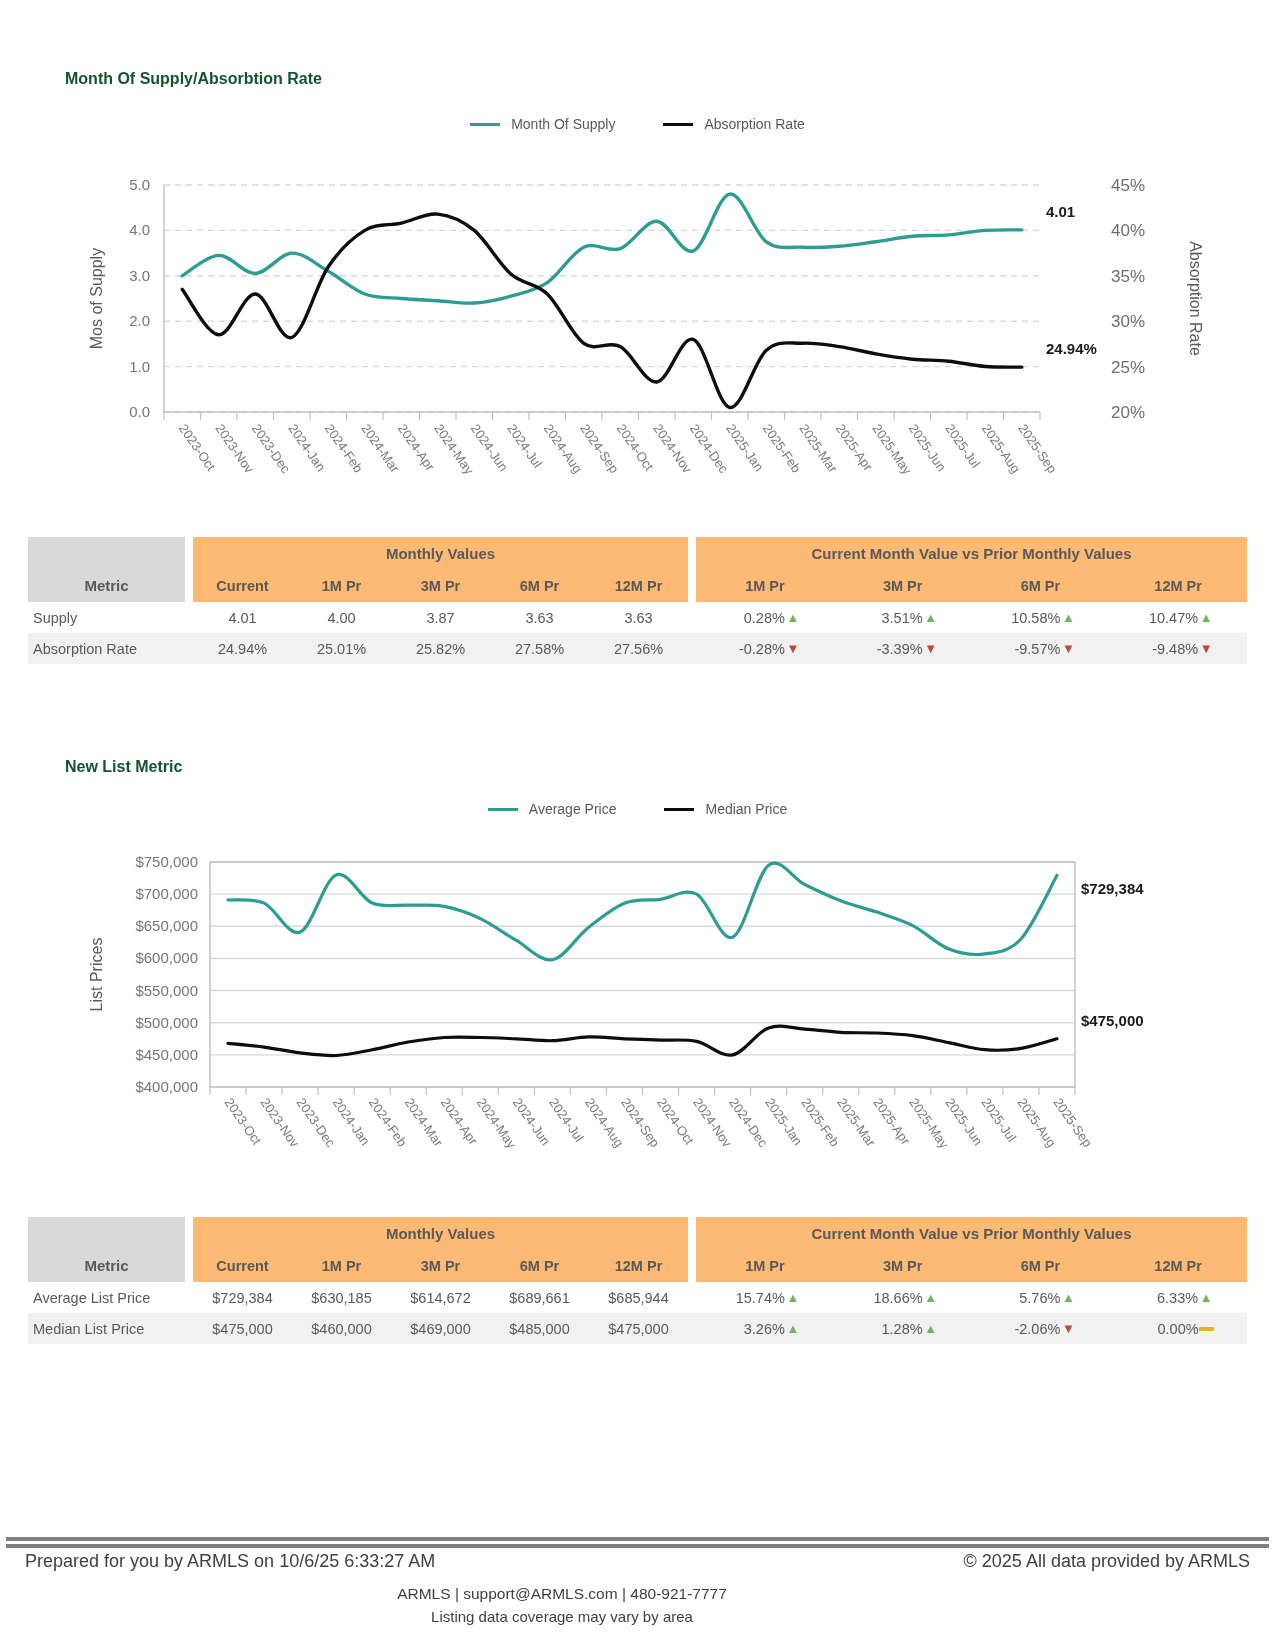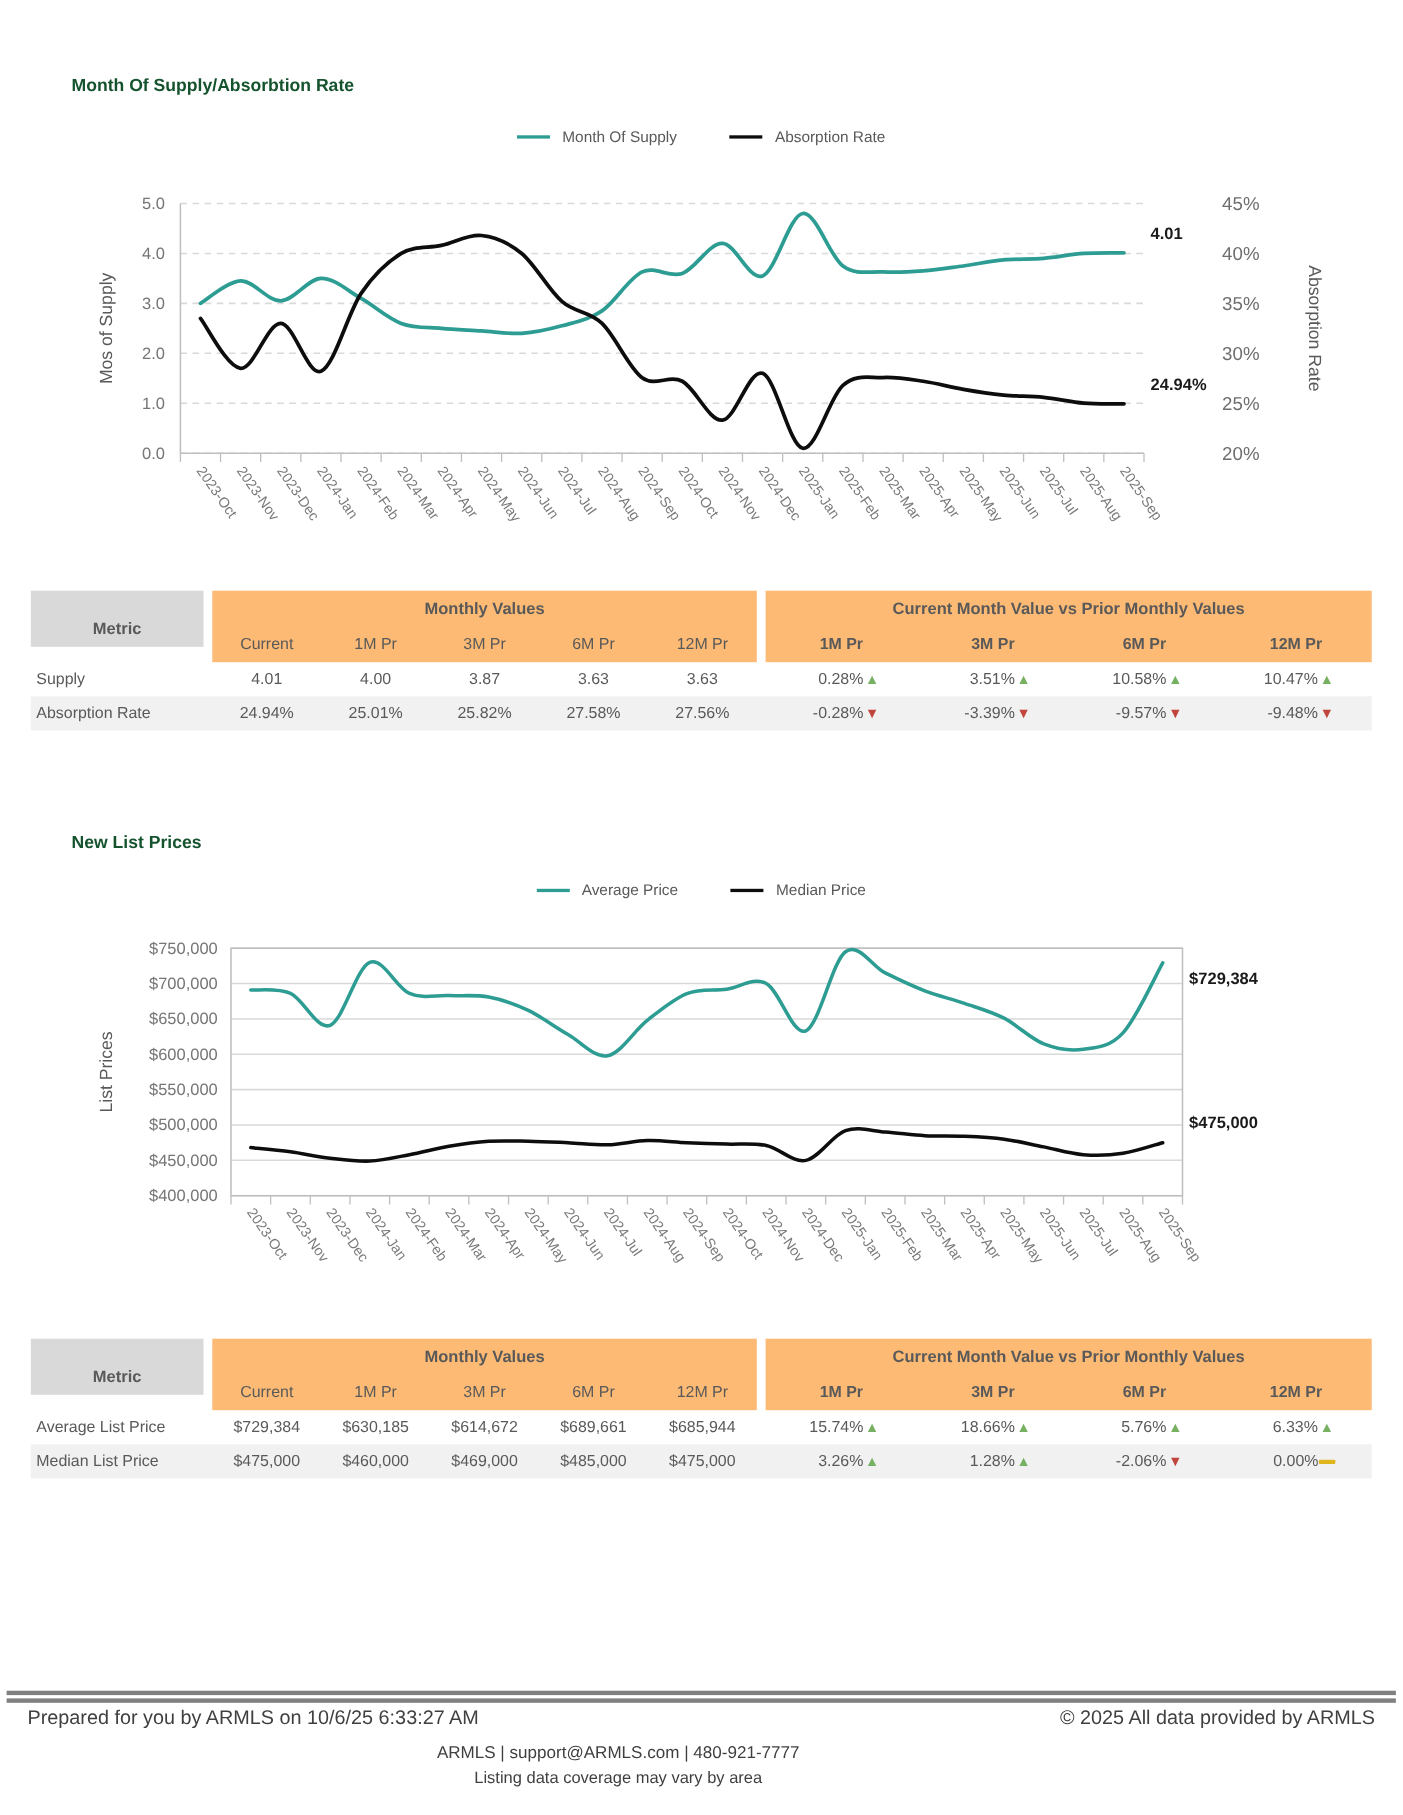--- a/index.html
+++ b/index.html
@@ -8,27 +8,27 @@
   .chart-title{position:absolute;left:65px;font-size:16px;font-weight:bold;color:#14532d;}
   .legend{position:absolute;left:0;width:1275px;display:flex;justify-content:center;
           gap:48px;align-items:center;}
   .legend-item{display:flex;align-items:center;gap:11px;color:#595959;font-size:14px;}
   .legend-swatch{display:inline-block;width:30px;height:3px;}
   svg{position:absolute;left:0;}
   text{font-family:"Liberation Sans",sans-serif;}
 
   .tbl{position:absolute;left:28px;width:1219px;color:#595959;font-size:14.5px;}
   .thead{display:grid;grid-template-columns:157px 8px 495px 8px 551px;}
-  .h-metric{background:#d9d9d9;height:51px;box-sizing:border-box;display:flex;
+  .h-metric{background:#d9d9d9;height:65px;box-sizing:border-box;display:flex;
             align-items:flex-end;justify-content:center;padding-bottom:8px;
             font-weight:bold;font-size:15px;}
   .h-sect{background:#fdba74;height:65px;box-sizing:border-box;display:flex;
           flex-direction:column;justify-content:space-between;padding:8px 0;}
   .grp{text-align:center;font-weight:bold;font-size:15px;}
-  .sub5{display:grid;grid-template-columns:repeat(5,1fr);font-weight:normal;text-align:center;}
+  .sub5{display:grid;grid-template-columns:repeat(5,1fr);font-weight:bold;text-align:center;}
   .sub4{display:grid;grid-template-columns:repeat(4,1fr);font-weight:bold;text-align:center;}
   .trow{display:grid;grid-template-columns:157px 8px 495px 8px 551px;height:31px;align-items:center;}
   .trow.alt{background:#f1f1f1;}
   .cell-metric{padding-left:5px;}
   .vals{display:grid;grid-template-columns:repeat(5,1fr);text-align:center;}
   .vsrow{display:grid;grid-template-columns:repeat(4,1fr);}
   .vs-cell{display:flex;justify-content:center;align-items:center;}
   .vs-val{min-width:56px;text-align:right;}
   .ind{font-size:13px;line-height:1;width:16px;text-align:center;}
   .ind-up{color:#76b061;}
@@ -218,21 +218,21 @@
             </div>
             <div class="vs-cell">
               <span class="vs-val">-9.48%</span>
               <span class="ind ind-down">▼</span>
             </div>
           </div>
         </div>
       </div>
   </div>
 
-  <div class="chart-title" style="top:758px">New List Prices</div>
+  <div class="chart-title" style="top:758px">New List Metric</div>
 
   <div class="legend" style="top:801px">
     <div class="legend-item">
       <span class="legend-swatch" style="background: rgb(45, 156, 146);"></span>
       <span>Average Price</span>
     </div>
     <div class="legend-item">
       <span class="legend-swatch" style="background: rgb(13, 13, 13);"></span>
       <span>Median Price</span>
     </div>

